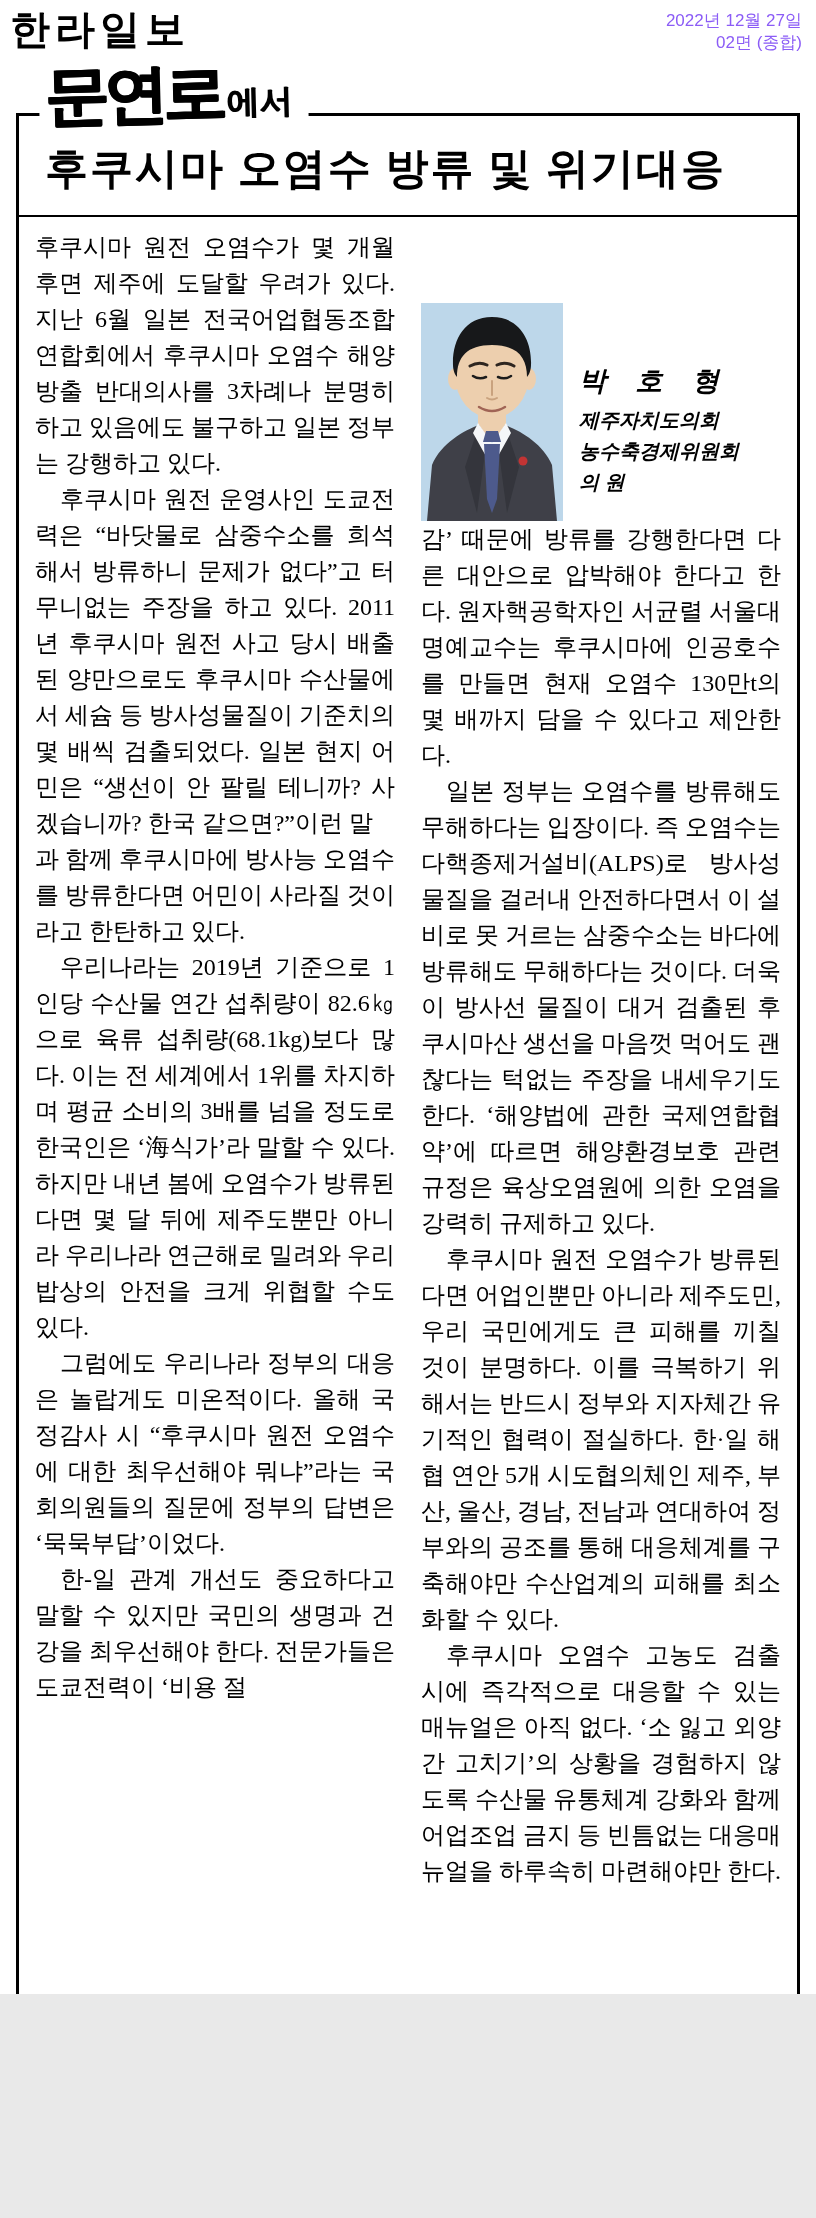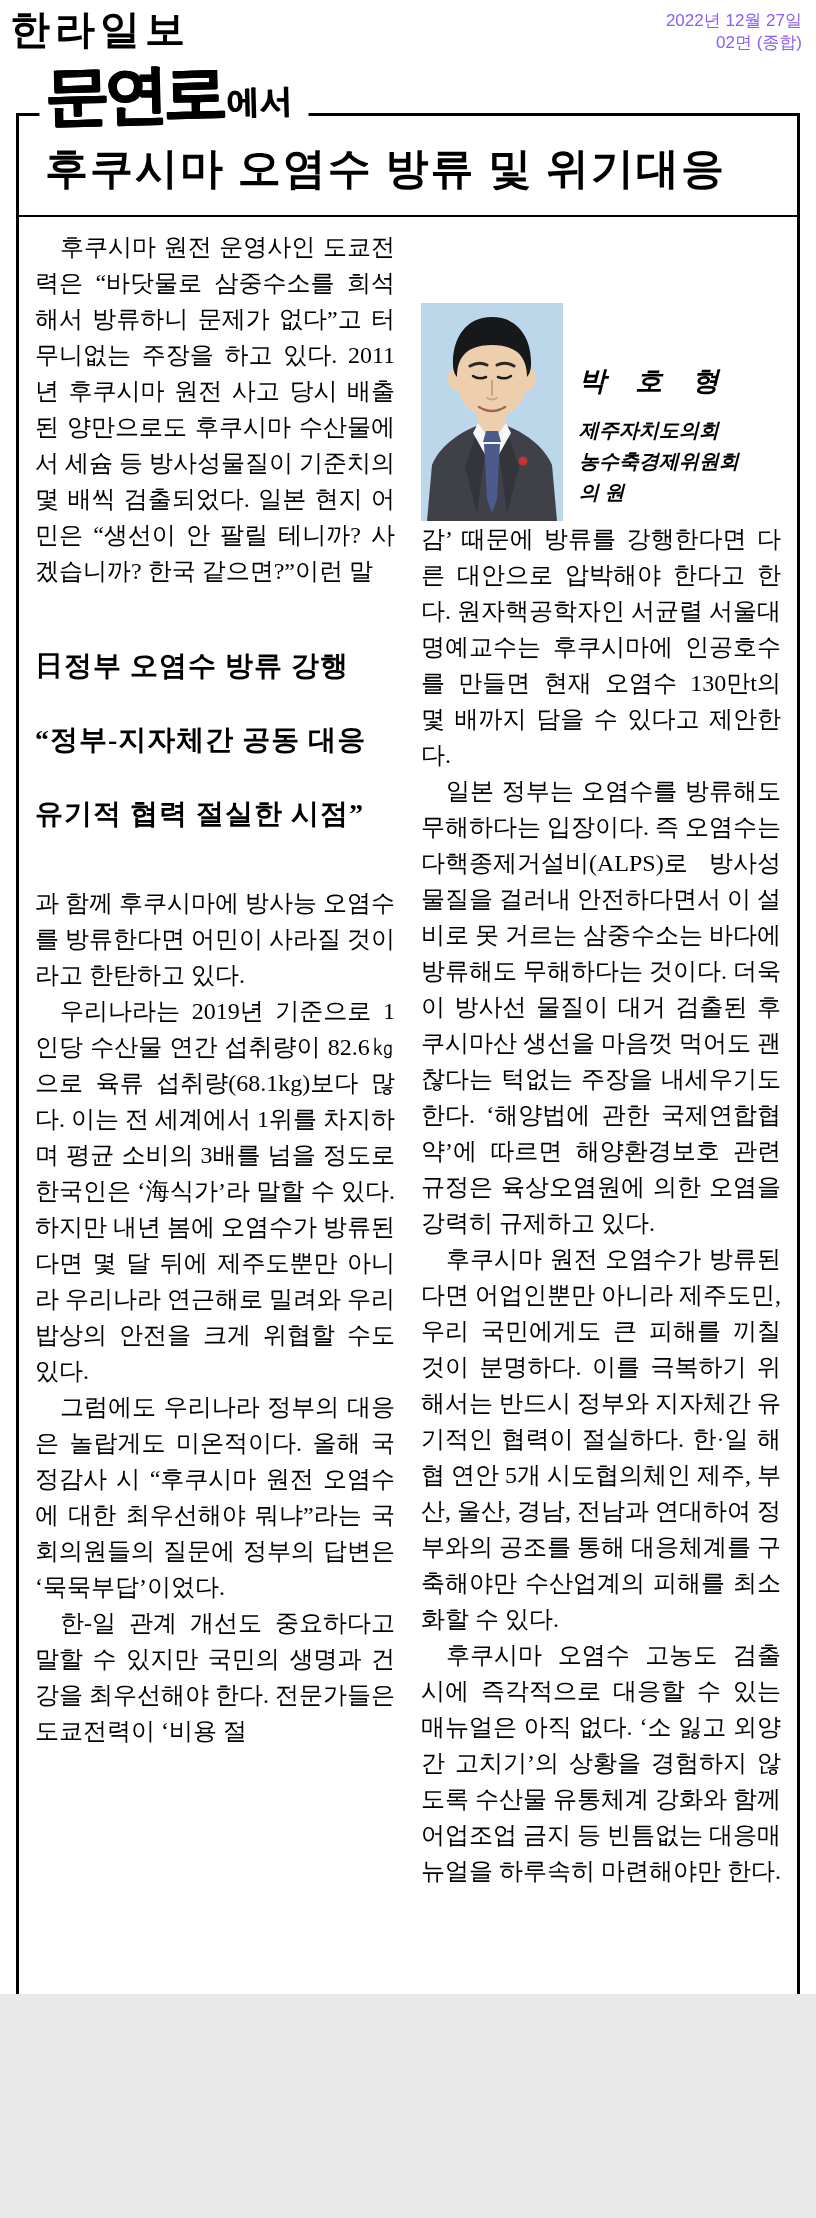--- a/index.html
+++ b/index.html
@@ -52,21 +52,21 @@
   .l-first{margin-top:50px;}
   .subhead{margin:40px 0 34px;}
   .subhead-line{
     font-size:28px;font-weight:bold;line-height:74px;letter-spacing:1px;
   }
   
   .author{margin-top:74px;display:flex;font-style:italic;}
   .portrait{width:142px;height:218px;flex:none;display:block;}
   .author-meta{margin-left:16px;padding-top:60px;font-family:"Liberation Sans","DejaVu Sans",sans-serif;}
   .author-name{font-size:27px;font-weight:bold;letter-spacing:11px;white-space:nowrap;}
-  .author-aff{margin-top:16px;font-size:20px;font-weight:bold;line-height:31px;}
+  .author-aff{margin-top:6px;font-size:20px;font-weight:bold;line-height:31px;}
   .r-first{margin-top:46px;}
   
   .size-note{
     position:absolute;right:20px;top:2180px;
     font-family:"Liberation Sans","DejaVu Sans",sans-serif;font-size:17px;color:#111;
   }
 </style>
 </head>
 <body>
 
@@ -85,27 +85,23 @@
     <div class="calligraphy">
       <span class="main">문연로</span><span class="suffix">에서</span>
     </div>
 
     <div class="headline">후쿠시마 오염수 방류 및 위기대응</div>
     <hr class="head-rule">
 
     <div class="columns">
 
       <div class="col">
+        <p class="body l-first">후쿠시마 원전 오염수가 몇 개월 후면 제주에 도달할 우려가 있다. 지난 6월 일본 전국어업협동조합연합회에서 후쿠시마 오염수 해양방출 반대의사를 3차례나 분명히 하고 있음에도 불구하고 일본 정부는 강행하고 있다.</p>
         <p class="body indent">후쿠시마 원전 운영사인 도쿄전력은 “바닷물로 삼중수소를 희석해서 방류하니 문제가 없다”고 터무니없는 주장을 하고 있다. 2011년 후쿠시마 원전 사고 당시 배출된 양만으로도 후쿠시마 수산물에서 세슘 등 방사성물질이 기준치의 몇 배씩 검출되었다. 일본 현지 어민은 “생선이 안 팔릴 테니까? 사겠습니까? 한국 같으면?”이런 말</p>
 
-        <div class="subhead">
-          <div class="subhead-line">日정부 오염수 방류 강행</div>
-          <div class="subhead-line">“정부-지자체간 공동 대응</div>
-          <div class="subhead-line">유기적 협력 절실한 시점”</div>
-        </div>
 
         <p class="body">과 함께 후쿠시마에 방사능 오염수를 방류한다면 어민이 사라질 것이라고 한탄하고 있다.</p>
         <p class="body indent">우리나라는 2019년 기준으로 1인당 수산물 연간 섭취량이 82.6㎏으로 육류 섭취량(68.1kg)보다 많다. 이는 전 세계에서 1위를 차지하며 평균 소비의 3배를 넘을 정도로 한국인은 ‘海식가’라 말할 수 있다. 하지만 내년 봄에 오염수가 방류된다면 몇 달 뒤에 제주도뿐만 아니라 우리나라 연근해로 밀려와 우리 밥상의 안전을 크게 위협할 수도 있다.</p>
         <p class="body indent">그럼에도 우리나라 정부의 대응은 놀랍게도 미온적이다. 올해 국정감사 시 “후쿠시마 원전 오염수에 대한 최우선해야 뭐냐”라는 국회의원들의 질문에 정부의 답변은 ‘묵묵부답’이었다.</p>
         <p class="body indent">한-일 관계 개선도 중요하다고 말할 수 있지만 국민의 생명과 건강을 최우선해야 한다. 전문가들은 도쿄전력이 ‘비용 절</p>
       </div>
 
       <div class="col">
 
         <div class="author">

